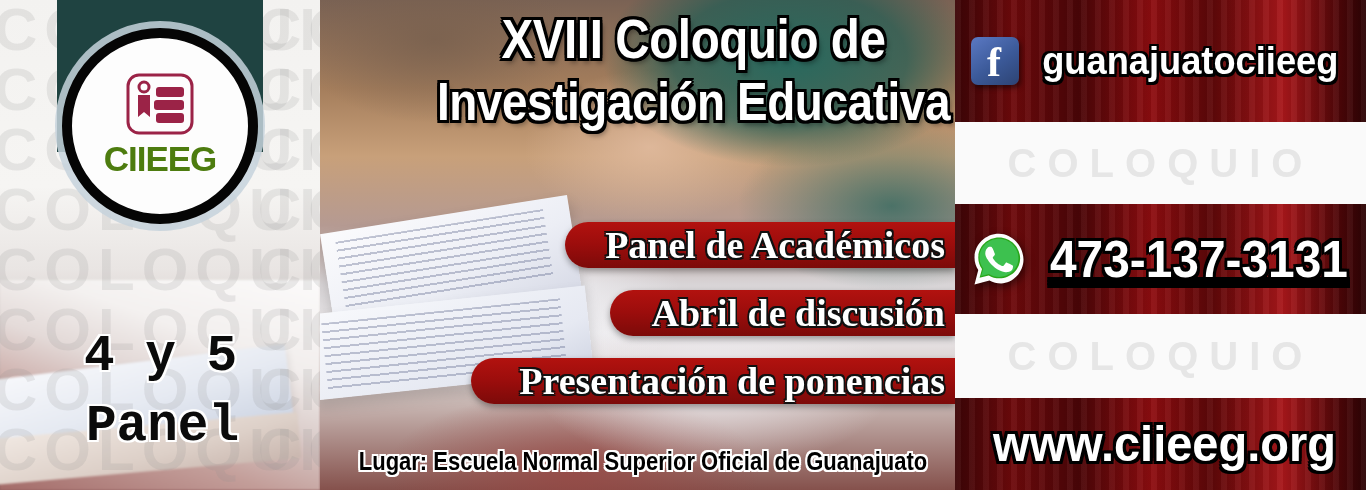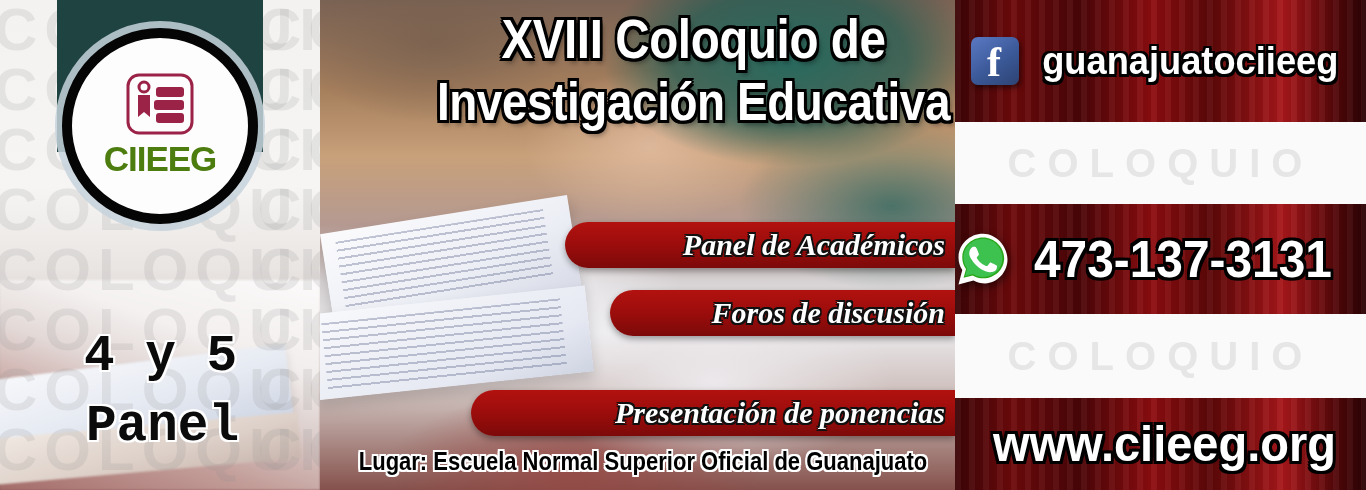--- a/index.html
+++ b/index.html
@@ -161,30 +161,30 @@
   .pill{
     position:absolute; right:0; height:46px;
     background:linear-gradient(180deg,#b2120f 0%,#9c0d0c 48%,#7c0a09 100%);
     border-radius:26px 0 0 26px;
     display:flex; align-items:center; justify-content:flex-end;
     padding-right:10px;
     box-shadow:0 3px 6px rgba(0,0,0,0.35);
   }
   .pill-text{
     font-family:"Liberation Serif", serif;
-    font-style:italic; font-weight:bold;
-    font-size:30px; color:#ffffff;
+    font-weight:bold;
+    font-size:38px; color:#ffffff;
     white-space:nowrap;
     text-shadow:
       -1.6px -1.6px 0 #111, 1.6px -1.6px 0 #111, -1.6px 1.6px 0 #111, 1.6px 1.6px 0 #111,
       0 -1.6px 0 #111, 0 1.6px 0 #111, -1.6px 0 0 #111, 1.6px 0 0 #111;
   }
   .pill.p1{ top:0;   left:245px; }
   .pill.p2{ top:68px; left:290px; }
-  .pill.p3{ top:136px; left:151px;margin-top:32px; }
+  .pill.p3{ top:136px; left:151px; }
 
   .venue{
     position:absolute; left:0; bottom:14px; width:635px;
     text-align:right;
   }
   .venue-text{
     display:inline-block;
     font-family:"Liberation Sans", sans-serif;
     font-weight:bold; font-size:25px; color:#000000;
     transform:scaleX(0.88);
@@ -243,21 +243,21 @@
     margin-left:12px;
     font-family:"Liberation Sans", sans-serif;
     font-weight:bold; font-size:39px; color:#ffffff;
     transform:scaleX(0.93);
     white-space:nowrap;
     text-shadow:
       -2.5px -2.5px 0 #000, 2.5px -2.5px 0 #000, -2.5px 2.5px 0 #000, 2.5px 2.5px 0 #000,
       0 -2.5px 0 #000, 0 2.5px 0 #000, -2.5px 0 0 #000, 2.5px 0 0 #000;
   }
 
-  .wa-row{ display:flex; align-items:flex-start; width:100%; }
+  .wa-row{ display:flex; align-items:flex-start; padding-left:16px; width:100%;text-decoration:underline; }
   .wa-icon{
     width:56px; height:56px; flex:0 0 auto;
     filter:drop-shadow(2px 3px 4px rgba(0,0,0,0.55));
   }
   .wa-text{
     margin-left:10px;
     font-family:"Liberation Sans", sans-serif;
     font-weight:bold; font-size:52px; color:#ffffff;
     transform:scaleX(0.92);
     white-space:nowrap; line-height:56px;
@@ -342,21 +342,21 @@
     <div class="title-block">
       <div class="title-line l1">XVIII Coloquio de</div>
       <div class="title-line l2">Investigación Educativa</div>
     </div>
 
     <div class="pills">
       <div class="pill p1">
         <span class="pill-text">Panel de Académicos</span>
       </div>
       <div class="pill p2">
-        <span class="pill-text">Foros de discusión</span>
+        <span class="pill-text">Abril de discusión</span>
       </div>
       <div class="pill p3">
         <span class="pill-text">Presentación de ponencias</span>
       </div>
     </div>
 
     <div class="venue">
       <span class="venue-text">Lugar: Escuela Normal Superior Oficial de Guanajuato</span>
     </div>
   </div>

